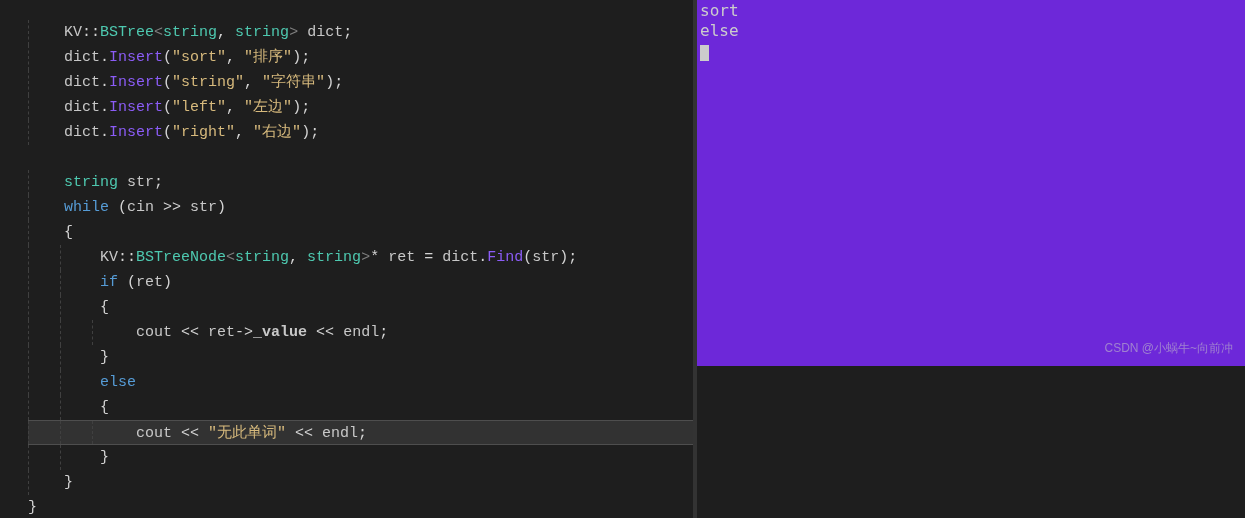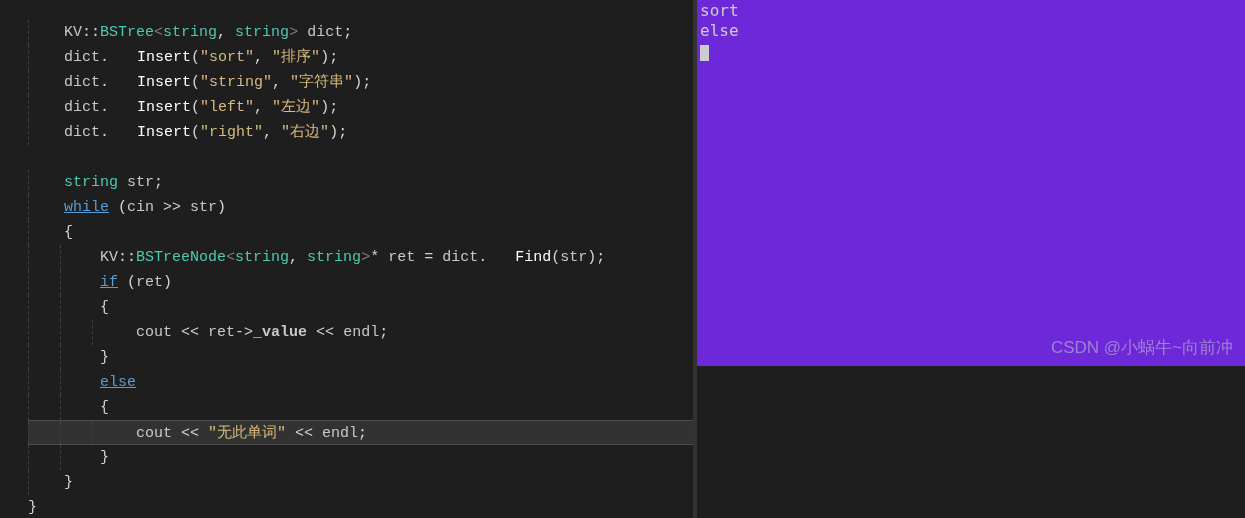--- a/index.html
+++ b/index.html
@@ -41,24 +41,24 @@
       border-bottom: 1px solid rgba(120,120,120,0.4);
     }
     .indent-guide {
       position: absolute;
       left: 0;
       top: 0;
       bottom: 0;
       border-left: 1px dashed #404040;
     }
     .tok-type { color: #4ec9b0; }
-    .tok-keyword { color: #569cd6; text-decoration: underline; }
+    .tok-keyword { color: #569cd6; }
     .tok-ns { color: #c8c8c8; }
     .tok-punct { color: #d4d4d4; }
-    .tok-func { color: #ffffff; margin-left: 28px; }
+    .tok-func { color: #8b5cf6; }
     .tok-string { color: #d7ba7d; }
     .tok-ident { color: #c8c8c8; }
     .tok-op { color: #d4d4d4; }
     .tok-angle { color: #808080; }
     .tok-member { color: #c8c8c8; font-weight: bold; }
     .divider {
       width: 4px;
       height: 518px;
       background: #333;
     }
@@ -80,21 +80,21 @@
       height: 16px;
       background: #cccccc;
       vertical-align: bottom;
     }
     .watermark {
       position: absolute;
       bottom: 8px;
       right: 12px;
       color: rgba(200,200,200,0.55);
       font-family: sans-serif;
-      font-size: 17px;
+      font-size: 12px;
     }
   </style>
 </head>
 <body>
 
 <div class="editor-pane">
   <div class="gutter"></div>
   <div class="code-content" id="code-content"><div class="line"><span class="indent-guide" style="left: 0px;"></span><span>    <span class="tok-ns">KV</span><span class="tok-punct">::</span><span class="tok-type">BSTree</span><span class="tok-angle">&lt;</span><span class="tok-type">string</span><span class="tok-punct">, </span><span class="tok-type">string</span><span class="tok-angle">&gt;</span><span class="tok-punct"> </span><span class="tok-ident">dict</span><span class="tok-punct">;</span></span></div><div class="line"><span class="indent-guide" style="left: 0px;"></span><span>    <span class="tok-ident">dict</span><span class="tok-punct">.</span><span class="tok-func">Insert</span><span class="tok-punct">(</span><span class="tok-string">"sort"</span><span class="tok-punct">, </span><span class="tok-string">"排序"</span><span class="tok-punct">);</span></span></div><div class="line"><span class="indent-guide" style="left: 0px;"></span><span>    <span class="tok-ident">dict</span><span class="tok-punct">.</span><span class="tok-func">Insert</span><span class="tok-punct">(</span><span class="tok-string">"string"</span><span class="tok-punct">, </span><span class="tok-string">"字符串"</span><span class="tok-punct">);</span></span></div><div class="line"><span class="indent-guide" style="left: 0px;"></span><span>    <span class="tok-ident">dict</span><span class="tok-punct">.</span><span class="tok-func">Insert</span><span class="tok-punct">(</span><span class="tok-string">"left"</span><span class="tok-punct">, </span><span class="tok-string">"左边"</span><span class="tok-punct">);</span></span></div><div class="line"><span class="indent-guide" style="left: 0px;"></span><span>    <span class="tok-ident">dict</span><span class="tok-punct">.</span><span class="tok-func">Insert</span><span class="tok-punct">(</span><span class="tok-string">"right"</span><span class="tok-punct">, </span><span class="tok-string">"右边"</span><span class="tok-punct">);</span></span></div><div class="line"><span></span></div><div class="line"><span class="indent-guide" style="left: 0px;"></span><span>    <span class="tok-type">string</span><span class="tok-punct"> </span><span class="tok-ident">str</span><span class="tok-punct">;</span></span></div><div class="line"><span class="indent-guide" style="left: 0px;"></span><span>    <span class="tok-keyword">while</span><span class="tok-punct"> (</span><span class="tok-ident">cin</span><span class="tok-op"> &gt;&gt; </span><span class="tok-ident">str</span><span class="tok-punct">)</span></span></div><div class="line"><span class="indent-guide" style="left: 0px;"></span><span>    <span class="tok-punct">{</span></span></div><div class="line"><span class="indent-guide" style="left: 0px;"></span><span class="indent-guide" style="left: 32px;"></span><span>        <span class="tok-ns">KV</span><span class="tok-punct">::</span><span class="tok-type">BSTreeNode</span><span class="tok-angle">&lt;</span><span class="tok-type">string</span><span class="tok-punct">, </span><span class="tok-type">string</span><span class="tok-angle">&gt;</span><span class="tok-punct">* </span><span class="tok-ident">ret</span><span class="tok-op"> = </span><span class="tok-ident">dict</span><span class="tok-punct">.</span><span class="tok-func">Find</span><span class="tok-punct">(</span><span class="tok-ident">str</span><span class="tok-punct">);</span></span></div><div class="line"><span class="indent-guide" style="left: 0px;"></span><span class="indent-guide" style="left: 32px;"></span><span>        <span class="tok-keyword">if</span><span class="tok-punct"> (</span><span class="tok-ident">ret</span><span class="tok-punct">)</span></span></div><div class="line"><span class="indent-guide" style="left: 0px;"></span><span class="indent-guide" style="left: 32px;"></span><span>        <span class="tok-punct">{</span></span></div><div class="line"><span class="indent-guide" style="left: 0px;"></span><span class="indent-guide" style="left: 32px;"></span><span class="indent-guide" style="left: 64px;"></span><span>            <span class="tok-ident">cout</span><span class="tok-op"> &lt;&lt; </span><span class="tok-ident">ret</span><span class="tok-op">-&gt;</span><span class="tok-member">_value</span><span class="tok-op"> &lt;&lt; </span><span class="tok-ident">endl</span><span class="tok-punct">;</span></span></div><div class="line"><span class="indent-guide" style="left: 0px;"></span><span class="indent-guide" style="left: 32px;"></span><span>        <span class="tok-punct">}</span></span></div><div class="line"><span class="indent-guide" style="left: 0px;"></span><span class="indent-guide" style="left: 32px;"></span><span>        <span class="tok-keyword">else</span></span></div><div class="line"><span class="indent-guide" style="left: 0px;"></span><span class="indent-guide" style="left: 32px;"></span><span>        <span class="tok-punct">{</span></span></div><div class="line highlighted"><span class="indent-guide" style="left: 0px;"></span><span class="indent-guide" style="left: 32px;"></span><span class="indent-guide" style="left: 64px;"></span><span>            <span class="tok-ident">cout</span><span class="tok-op"> &lt;&lt; </span><span class="tok-string">"无此单词"</span><span class="tok-op"> &lt;&lt; </span><span class="tok-ident">endl</span><span class="tok-punct">;</span></span></div><div class="line"><span class="indent-guide" style="left: 0px;"></span><span class="indent-guide" style="left: 32px;"></span><span>        <span class="tok-punct">}</span></span></div><div class="line"><span class="indent-guide" style="left: 0px;"></span><span>    <span class="tok-punct">}</span></span></div><div class="line"><span><span class="tok-punct">}</span></span></div></div>
 </div>
 

